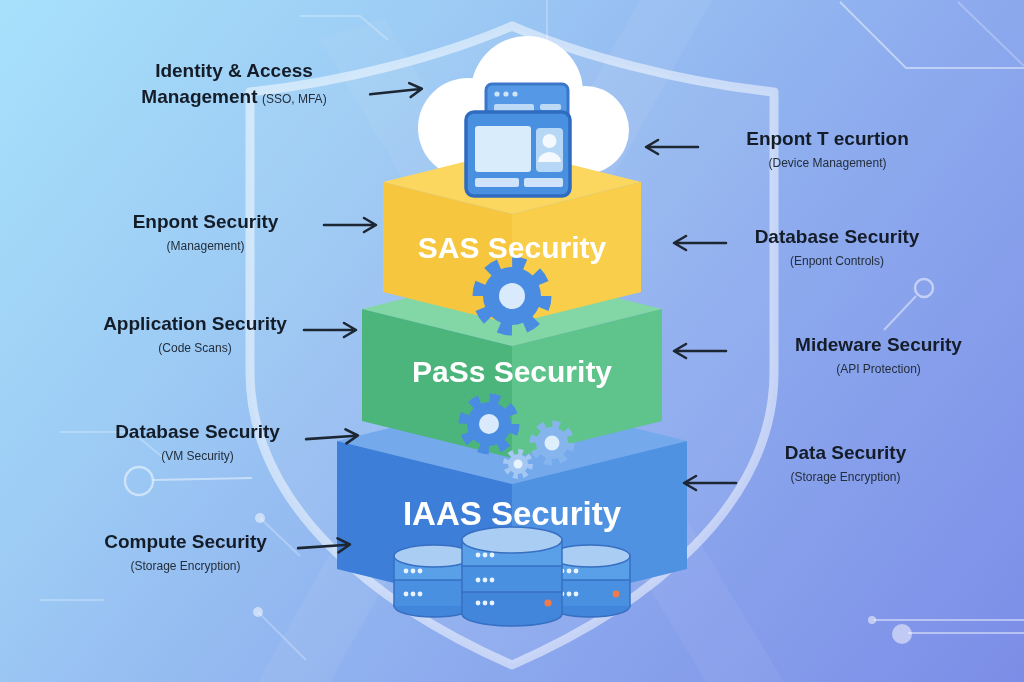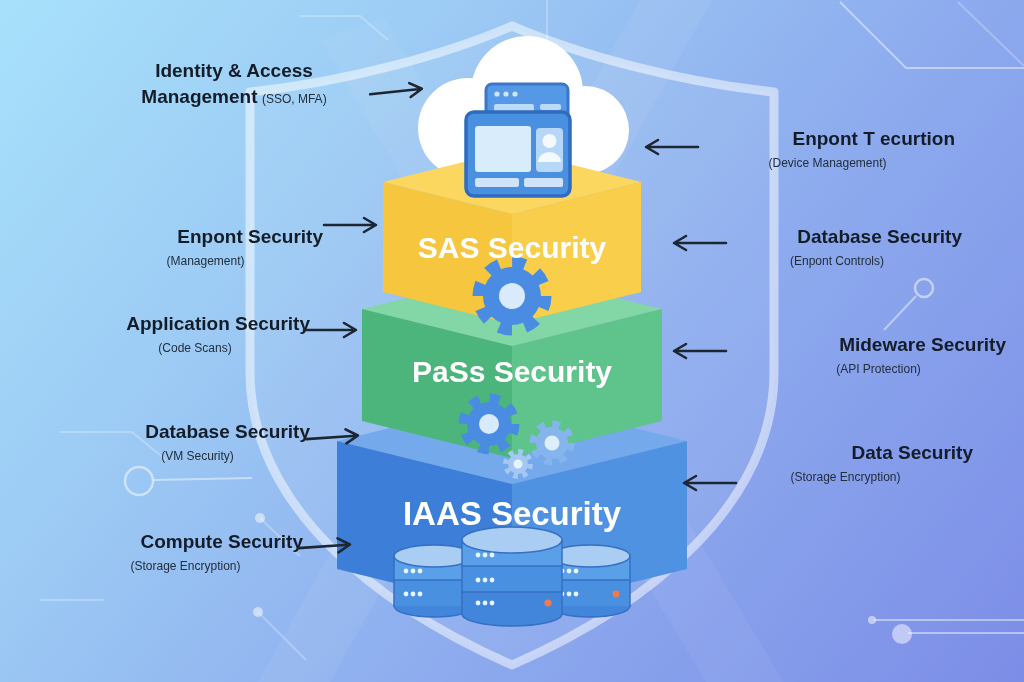--- a/index.html
+++ b/index.html
@@ -1,21 +1,21 @@
 <!DOCTYPE html>
 <html><head>
 <meta charset="utf-8">
 <style>
   html,body{margin:0;padding:0;}
   body{width:1024px;height:682px;overflow:hidden;font-family:"Liberation Sans",sans-serif;}
   .canvas{position:relative;width:1024px;height:682px;
     background:linear-gradient(128deg,#a7e1fb 0%,#9ccaf4 30%,#8dabee 62%,#7c8de7 100%);}
   .scene{position:absolute;left:0;top:0;width:1024px;height:682px;}
   .lbl{position:absolute;text-align:center;color:#1b2531;line-height:25px;}
-  .lbl .t{font-weight:bold;font-size:19px;color:#141c28;text-align:right;}
+  .lbl .t{font-weight:bold;font-size:19px;color:#141c28;}
   .lbl .n{font-size:12px;color:#232e3c;}
   .lbl.stacked .t,.lbl.stacked .n{display:block;}
   .lbl.inline .t,.lbl.inline .n{display:inline;}
   .arrow{position:absolute;width:66px;height:20px;overflow:visible;}
   .arrow path{stroke:#1d2733;stroke-width:2.6;fill:none;stroke-linecap:round;stroke-linejoin:round;}
   .layer-title{font-family:"Liberation Sans",sans-serif;font-weight:bold;fill:#ffffff;text-anchor:middle;}
   .t-saas{font-size:30px;}
   .t-paas{font-size:30px;}
   .t-iaas{font-size:33px;}
   .trace{stroke:#ffffff;stroke-width:2;fill:none;opacity:.45;}
@@ -180,21 +180,21 @@
   </svg>
 
   <div class="lbl inline" style="left:105px;top:58px;width:258px;">
     <span class="t">Identity &amp; Access Management</span>
     <span class="n">(SSO, MFA)</span>
   </div>
   <svg class="arrow" style="left:368px;top:81px;transform:rotate(-6deg);">
       <path d="M2,10 H52 M42,3 L54,10 L42,17"></path>
     </svg>
 
-  <div class="lbl stacked" style="left:88px;top:224px;width:235px;">
+  <div class="lbl stacked" style="left:88px;top:209px;width:235px;">
     <span class="t">Enpont Security</span>
     <span class="n">(Management)</span>
   </div>
   <svg class="arrow" style="left:322px;top:215px;">
       <path d="M2,10 H52 M42,3 L54,10 L42,17"></path>
     </svg>
 
   <div class="lbl stacked" style="left:80px;top:311px;width:230px;">
     <span class="t">Application Security</span>
     <span class="n">(Code Scans)</span>

